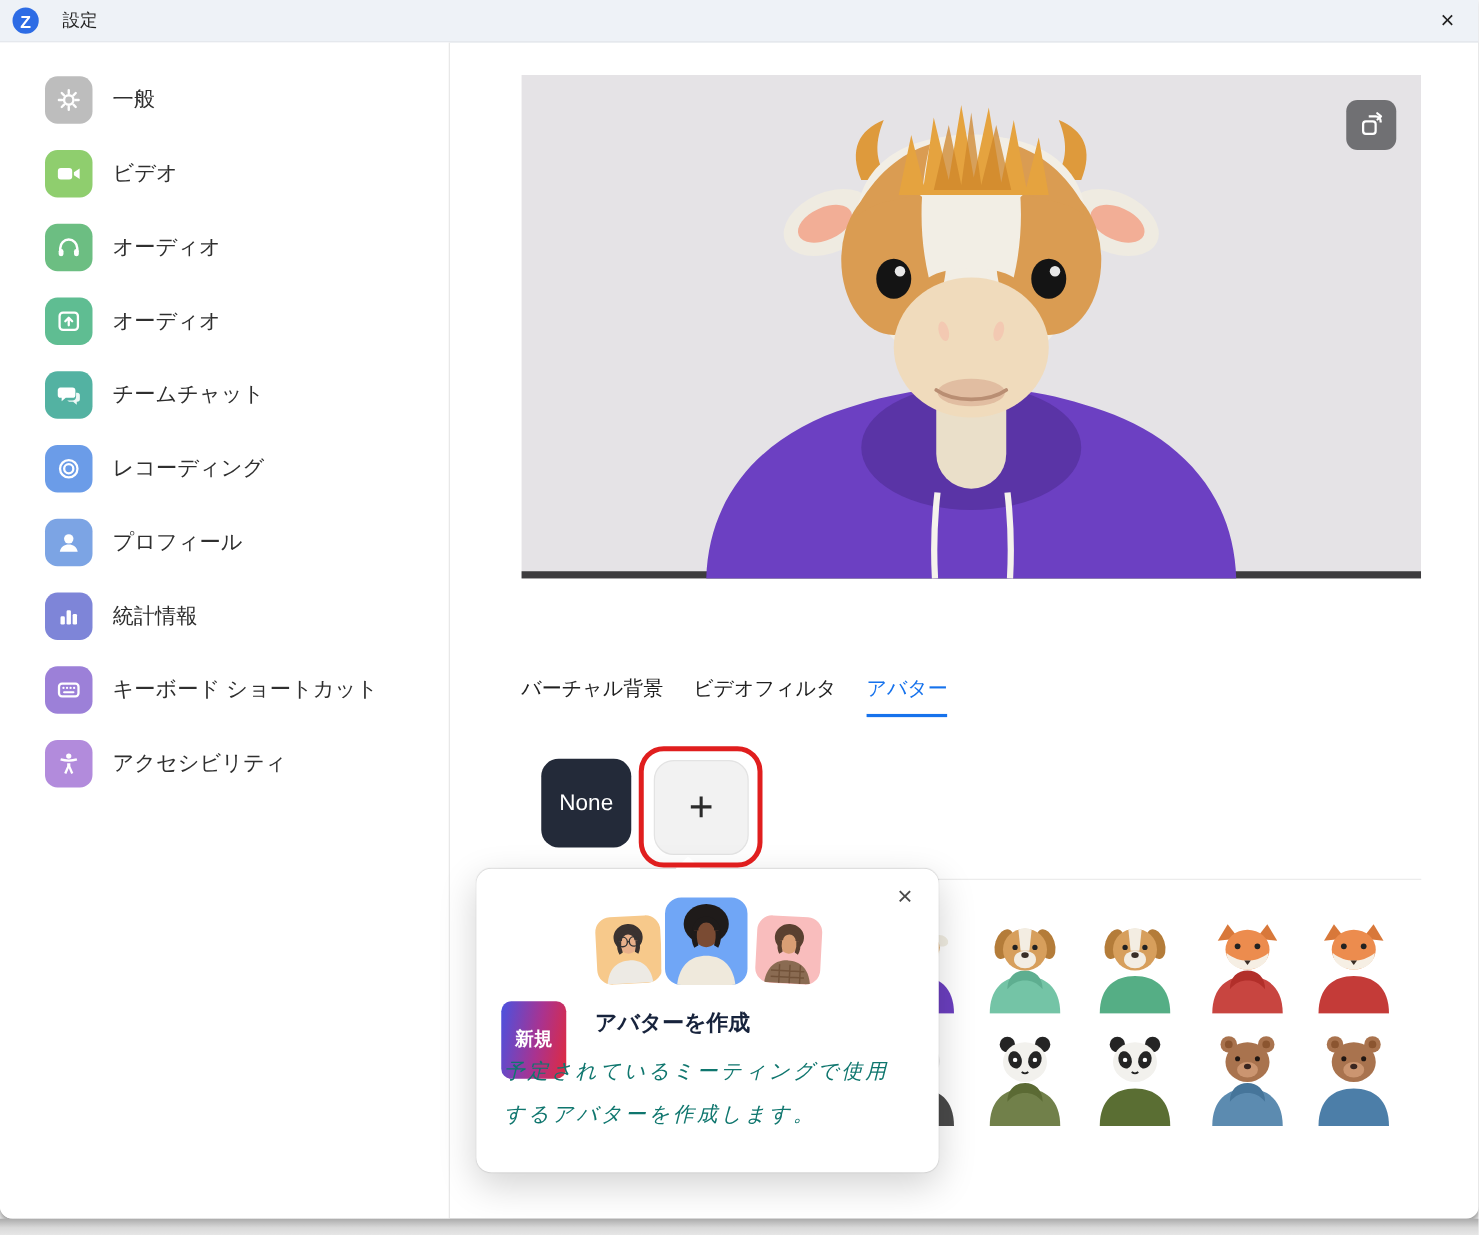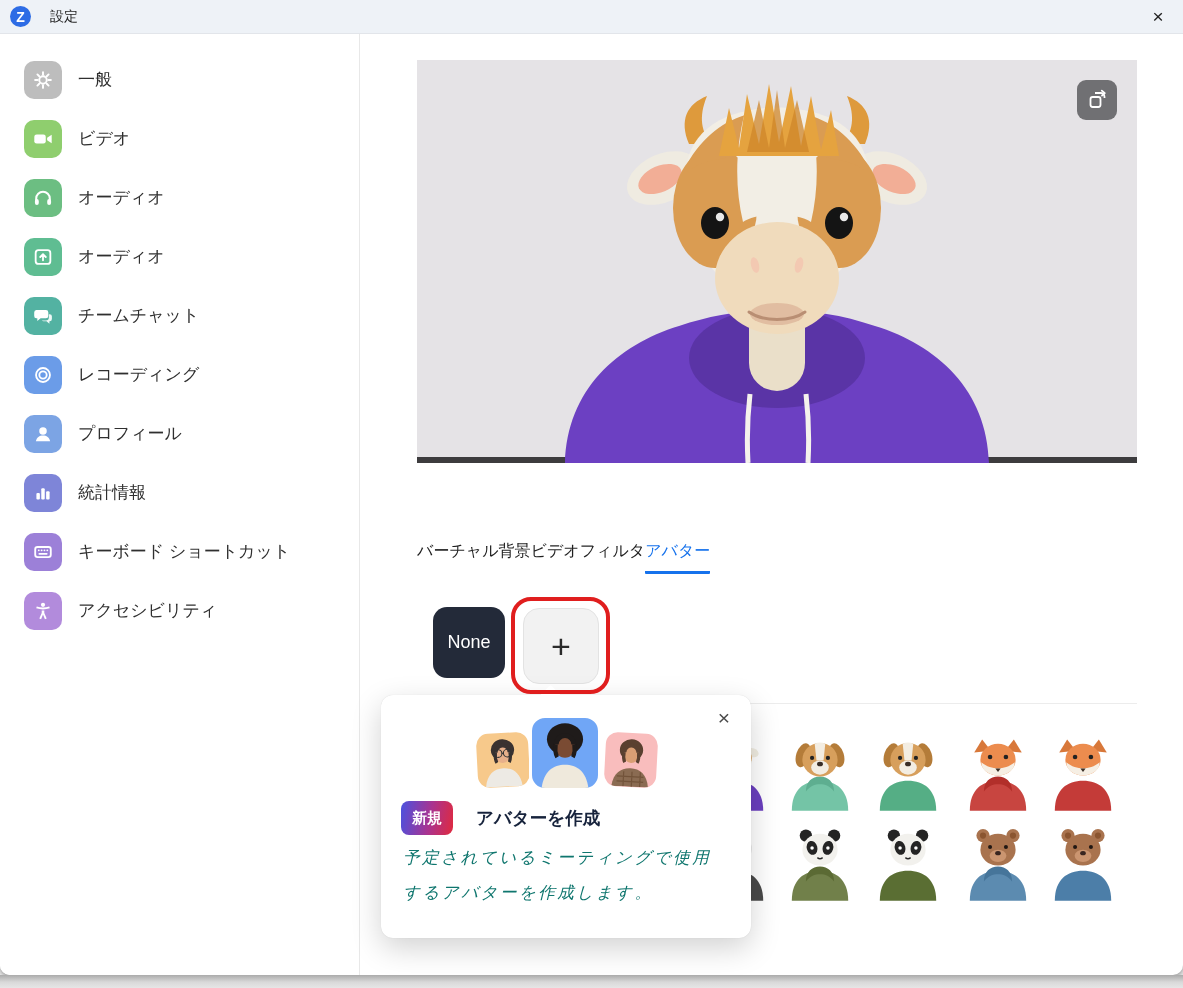--- a/index.html
+++ b/index.html
@@ -9,31 +9,31 @@
   #app{position:absolute;left:0;top:0;width:1183px;height:975px;background:#fff;border-radius:0 0 10px 10px;overflow:hidden;box-shadow:0 2px 4px rgba(0,0,0,.35);}
   #desk{position:absolute;left:0;top:975px;width:1183px;height:13px;background:linear-gradient(#ababab,#d9d9d9 55%,#e6e6e6);}
   
   #titlebar{position:absolute;left:0;top:0;width:100%;height:33px;background:#eef2f7;border-bottom:1px solid #e2e5ea;display:flex;align-items:center;}
   .z-logo{width:21px;height:21px;border-radius:50%;background:#2d6ce5;color:#fff;font-weight:bold;font-size:14px;display:flex;align-items:center;justify-content:center;margin:0 8px 0 10px;}
   .win-title{font-size:14px;color:#1e1e1e;margin-left:11px;}
   .win-close{position:absolute;right:10px;top:2px;width:30px;height:30px;display:flex;align-items:center;justify-content:center;font-size:19px;color:#222;cursor:default;}
   
   #sidebar{position:absolute;left:0;top:34px;width:360px;height:941px;background:#fff;border-right:1px solid #e8e8e8;padding-top:16px;box-sizing:border-box;}
   .slot{height:59px;display:flex;align-items:center;}
-  .pill{display:flex;align-items:center;flex:1;height:59px;padding-left:24px;border-radius:10px;}
+  .pill{display:flex;align-items:center;flex:1;height:59px;padding-left:24px;border-radius:10px;margin-left:12px;}
   .slot.selected .pill{height:44px;margin:0 42px 0 16px;padding-left:8px;background:var(--accent);}
   .side-icon{width:38px;height:38px;border-radius:10px;display:flex;align-items:center;justify-content:center;flex:none;}
   .slot.selected .side-icon{background:transparent !important;}
   .side-label{margin-left:16px;font-size:17px;color:#2f2f2f;white-space:nowrap;}
   .slot.selected .side-label{color:#fff;font-weight:600;margin-left:12px;}
   
   #preview{position:absolute;left:417px;top:60px;width:720px;height:403px;overflow:hidden;}
   #rotate-btn{position:absolute;right:20px;top:20px;width:40px;height:40px;border-radius:9px;background:rgba(92,92,94,.85);display:flex;align-items:center;justify-content:center;}
   
-  #tabs{position:absolute;left:417px;top:541px;display:flex;}
+  #tabs{position:absolute;left:417px;top:541px;display:flex;gap:24px;}
   .tab{font-size:16px;color:#1f1f1f;padding-bottom:9px;white-space:nowrap;}
   .tab.active{color:var(--accent);border-bottom:3px solid var(--accent);border-radius:1px;}
   
   #none-btn{position:absolute;left:433px;top:607px;width:72px;height:71px;border-radius:14px;background:#232a39;color:#fff;font-size:18px;display:flex;align-items:center;justify-content:center;z-index:5;}
   #add-btn{position:absolute;left:523px;top:608px;width:76px;height:76px;border-radius:16px;background:#f2f2f2;border:1px solid #e3e3e3;box-sizing:border-box;color:#2b2b2b;font-size:34px;font-weight:200;display:flex;align-items:center;justify-content:center;z-index:5;}
   #red-ring{position:absolute;left:511px;top:597px;width:99px;height:97px;border:4px solid #e01e1e;border-radius:20px;box-sizing:border-box;z-index:60;pointer-events:none;}
   #grid-divider{position:absolute;left:417px;top:703px;width:720px;height:1px;background:#ececec;}
   
   .avatar-cell{position:absolute;width:74px;height:78px;z-index:1;}
   
@@ -44,21 +44,21 @@
   .chk-box.unchecked{background:#fff;border:1.5px solid #b9b9b9;}
   .chk-label{margin-left:9px;font-size:14.5px;color:#333;}
   
   #popup{position:absolute;left:381px;top:695px;width:370px;height:243px;background:#fff;border-radius:12px;box-shadow:0 10px 30px rgba(0,0,0,.18),0 0 1px rgba(0,0,0,.15);z-index:50;}
   #popup-arrow{position:absolute;left:162px;top:-7px;width:15px;height:15px;background:#fff;transform:rotate(45deg);border-radius:2px;}
   #popup-close{position:absolute;right:14px;top:10px;width:26px;height:26px;display:flex;align-items:center;justify-content:center;font-size:21px;color:#4a4a4a;}
   .trio-card{position:absolute;border-radius:12px;overflow:hidden;display:flex;align-items:flex-end;justify-content:center;}
   #card-left{left:96px;top:38px;width:52px;height:54px;transform:rotate(-3deg);z-index:1;}
   #card-center{left:148px;top:20px;width:72px;height:76px;border-radius:16px;border:3px solid #fff;box-sizing:border-box;z-index:2;}
   #card-right{left:224px;top:38px;width:52px;height:54px;transform:rotate(3deg);z-index:1;}
-  #popup-badge{position:absolute;left:20px;top:106px;height:30px;line-height:30px;padding:2px 11px;border-radius:8px;color:#fff;font-size:15px;font-weight:bold;background:linear-gradient(100deg,#4a52e0 0%,#a93390 55%,#e02a3e 100%);}
+  #popup-badge{position:absolute;left:20px;top:106px;height:30px;line-height:30px;padding:16px 11px;border-radius:8px;color:#fff;font-size:15px;font-weight:bold;background:linear-gradient(100deg,#4a52e0 0%,#a93390 55%,#e02a3e 100%);}
   #popup-title{position:absolute;left:95px;top:111px;font-size:17.5px;font-weight:bold;color:#17233c;}
   #popup-desc{position:absolute;left:22px;top:145px;font-size:16.5px;line-height:35px;letter-spacing:2.5px;color:#0f766e;font-style:italic;}
 </style>
 </head>
 <body>
 
 <div id="stage">
   <div id="app" style="--accent:#1672EC;">
 
     <div id="titlebar">

